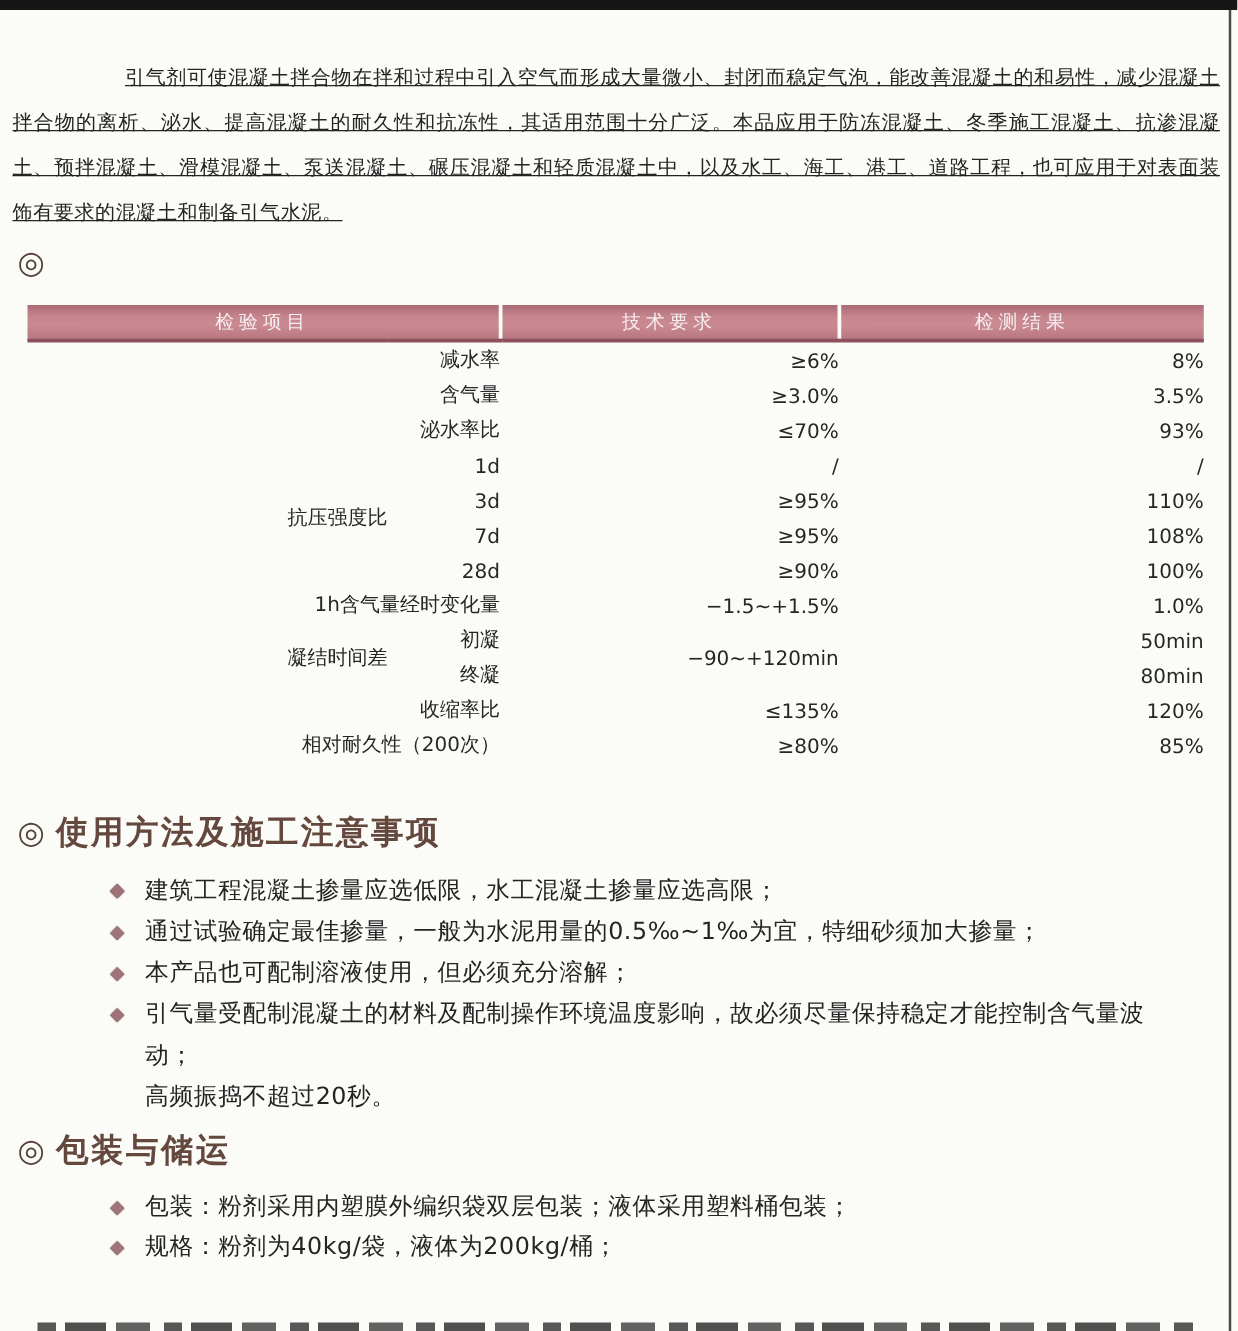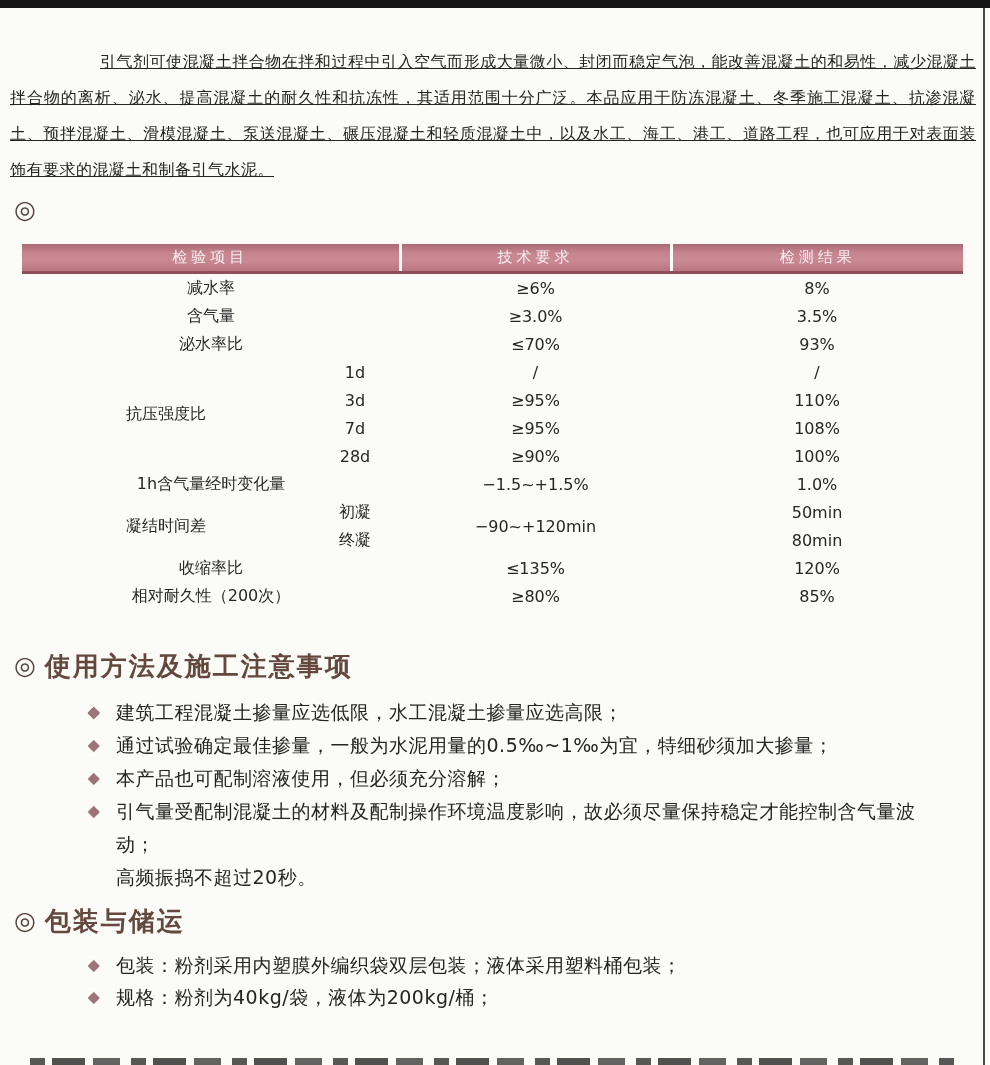--- a/index.html
+++ b/index.html
@@ -29,21 +29,21 @@
     margin:16px 0 0 22px; width:941px;
   }
   table.props thead th {
     height:25px; font-weight:normal; font-size:15px; letter-spacing:4px;
     color:#f6eef0; text-align:center;
     background:linear-gradient(180deg,#aa6a75 0%,#c6858f 35%,#ca8a93 60%,#b97681 100%);
     border-bottom:3px solid #8e505b;
   }
   table.props thead th + th { border-left:3px solid #fbfbf8; }
   table.props tbody td {
-    height:28px; text-align:center; vertical-align:middle;
+    height:28px; text-align:right; vertical-align:middle;
     font-size:16px; color:#262626; padding:0;
   }
 
   ul.bullets { list-style:none; margin:0; padding:0; }
   ul.bullets li {
     position:relative; padding-left:116px; padding-right:58px;
     font-size:19px; line-height:33px; color:#242424; letter-spacing:0.5px;
   }
   ul.bullets li .dm {
     position:absolute; left:84px; top:0; width:20px; text-align:center;

